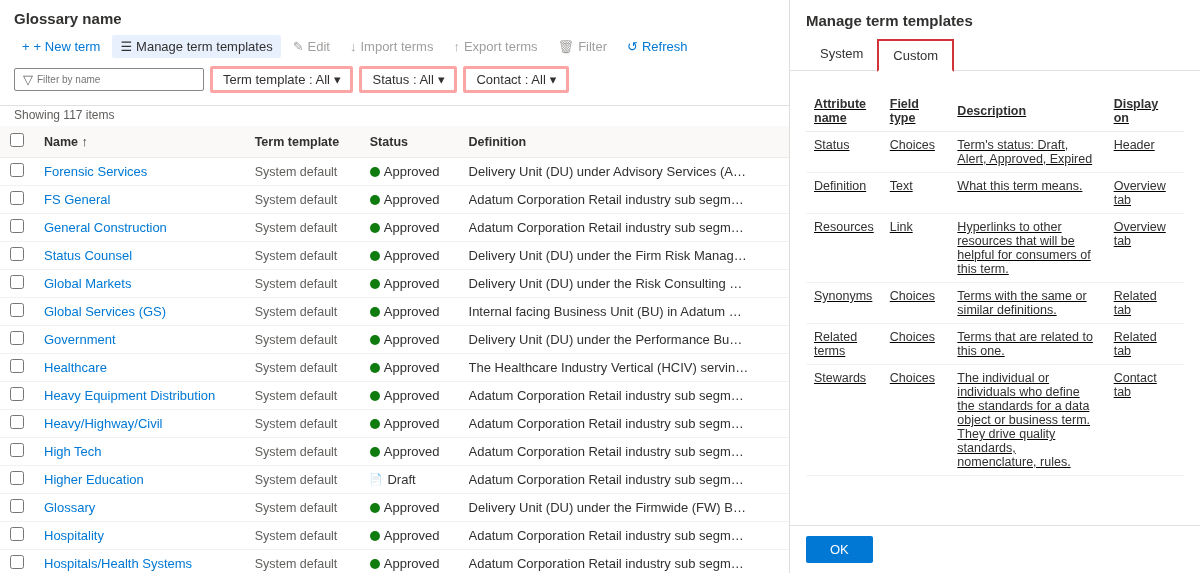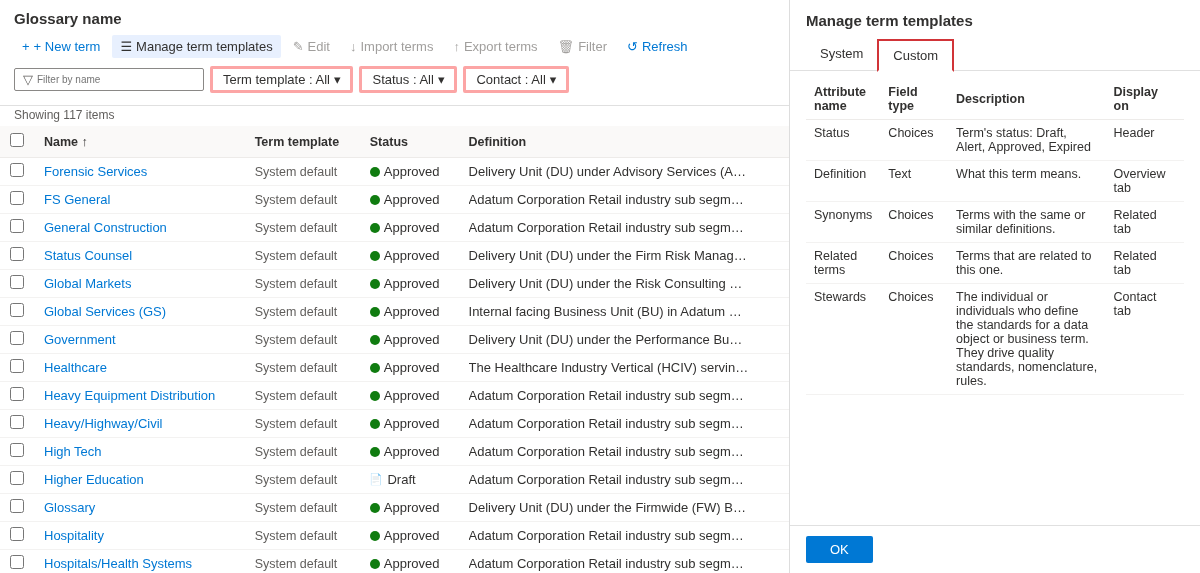--- a/index.html
+++ b/index.html
@@ -35,21 +35,21 @@
 
     
     .right-panel { flex: 1; display: flex; flex-direction: column; padding: 0; min-width: 390px; }
     .right-header { padding: 12px 16px 0 16px; }
     .right-header h2 { font-size: 15px; font-weight: 600; color: #323130; margin-bottom: 10px; }
     .tabs { display: flex; gap: 0; border-bottom: 1px solid #e0e0e0; padding: 0 16px; }
     .tab { padding: 7px 14px; cursor: pointer; font-size: 13px; color: #323130; border-bottom: 2px solid transparent; margin-bottom: -1px; }
     .tab.system { border: none; border-bottom: none; color: #323130; }
     .tab.custom-tab { border: 2px solid #d13438; border-bottom: 2px solid #fff; color: #323130; margin-bottom: -2px; }
 
-    .attributes-table { flex: 1; overflow-y: auto; padding: 0 16px; margin-top: 8px; }
+    .attributes-table { flex: 1; overflow-y: auto; padding: 0 16px; margin-top: 20px; text-decoration: underline; }
     .attr-table { width: 100%; border-collapse: collapse; }
     .attr-table thead th { padding: 6px 8px; text-align: left; font-weight: 600; font-size: 12.5px; color: #323130; border-bottom: 1px solid #edebe9; background: #fff; position: sticky; top: 0; }
     .attr-table tbody td { padding: 6px 8px; font-size: 12.5px; color: #323130; vertical-align: top; border-bottom: 1px solid #f3f2f1; }
 
     .right-footer { padding: 10px 16px; border-top: 1px solid #e0e0e0; display: flex; justify-content: flex-start; }
     .ok-btn { background: #0078d4; color: #fff; border: none; padding: 6px 24px; border-radius: 2px; cursor: pointer; font-size: 13px; font-weight: 500; }
 
     
     ::-webkit-scrollbar { width: 6px; height: 6px; }
     ::-webkit-scrollbar-track { background: #f3f2f1; }
@@ -318,20 +318,26 @@
       <td style="max-width:220px;">Term's status: Draft, Alert, Approved, Expired</td>
       <td>Header</td>
     </tr>
           <tr>
       <td>Definition</td>
       <td>Text</td>
       <td style="max-width:220px;">What this term means.</td>
       <td>Overview tab</td>
     </tr>
           <tr>
+      <td>Resources</td>
+      <td>Link</td>
+      <td style="max-width:220px;">Hyperlinks to other resources that will be helpful for consumers of this term.</td>
+      <td>Overview tab</td>
+    </tr>
+          <tr>
       <td>Synonyms</td>
       <td>Choices</td>
       <td style="max-width:220px;">Terms with the same or similar definitions.</td>
       <td>Related tab</td>
     </tr>
           <tr>
       <td>Related terms</td>
       <td>Choices</td>
       <td style="max-width:220px;">Terms that are related to this one.</td>
       <td>Related tab</td>

